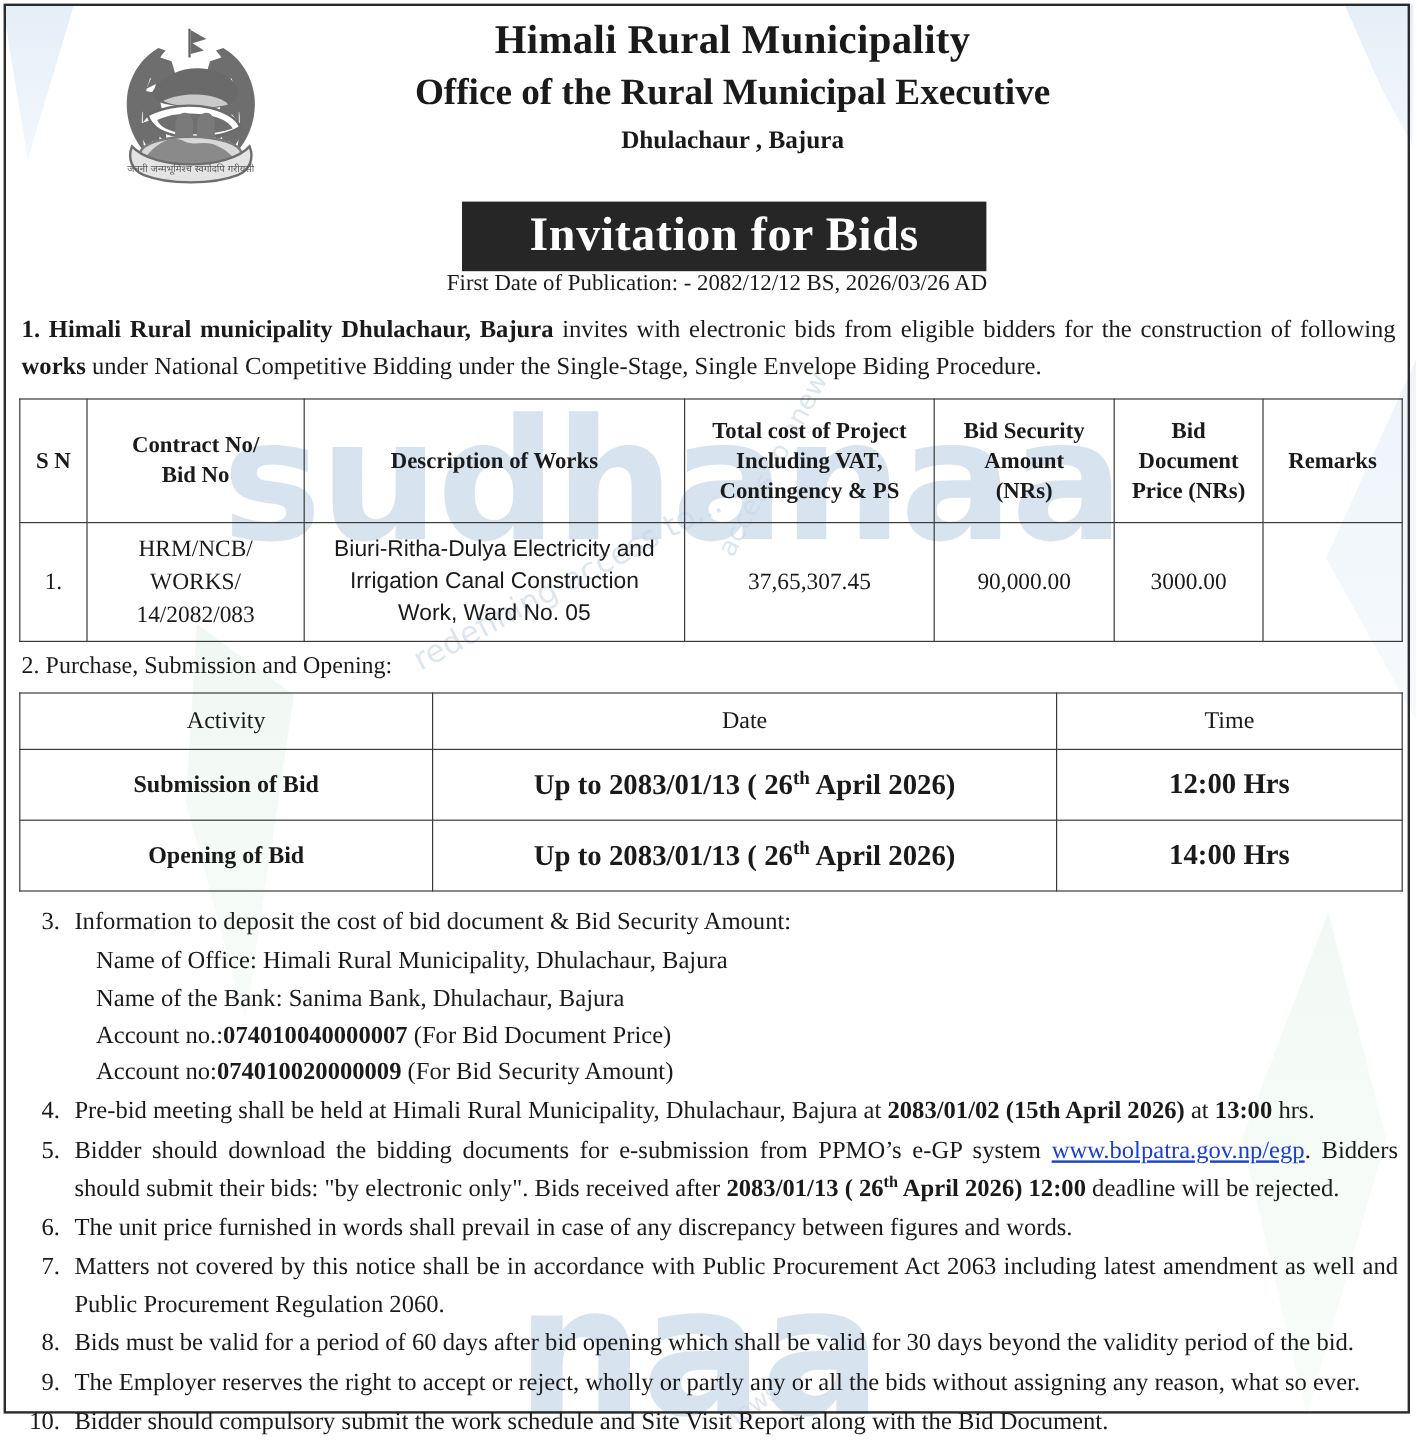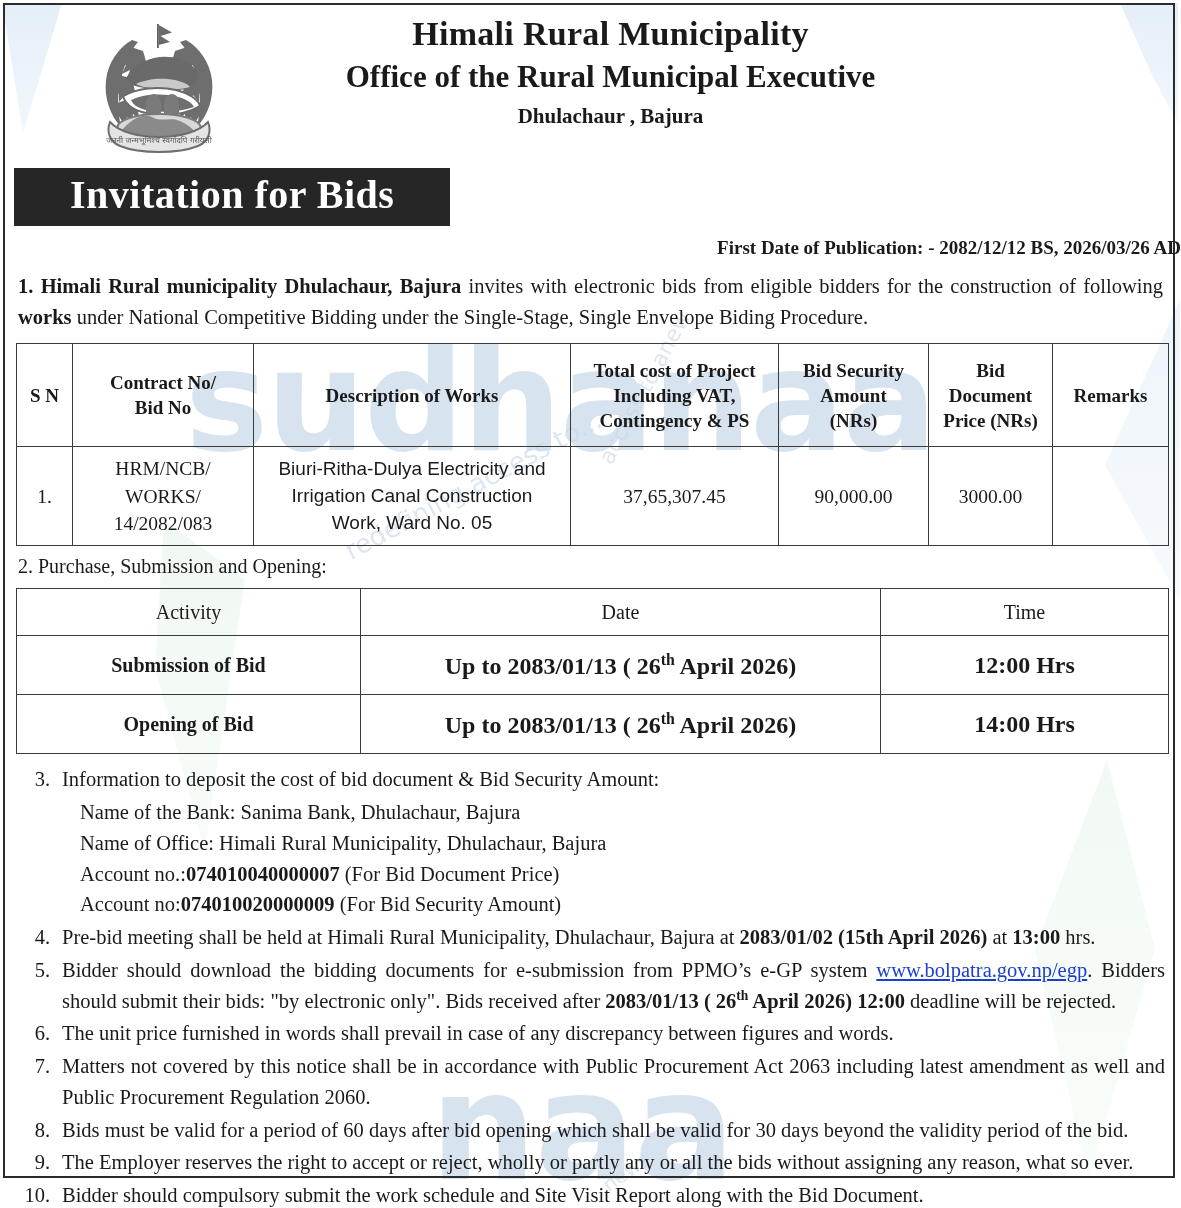--- a/index.html
+++ b/index.html
@@ -107,37 +107,36 @@
     font-weight: bold;
     line-height: 1.25;
     margin-top: 5px;
   }
   .org-place {
     font-size: 21px;
     font-weight: bold;
     margin-top: 7px;
   }
 
-  .banner-wrap { text-align: left; padding-left: 14px; margin-top: 6px; }
+  .banner-wrap { text-align: center; padding-left: 26px; margin-top: 6px; }
   .banner {
     display: inline-block;
     background: #262626;
     color: #ffffff;
     font-size: 40px;
     font-weight: bold;
     padding: 6px 56px 10px 56px;
     letter-spacing: .5px;
     line-height: 1.05;
   }
   .pubdate {
-    text-align: right;
+    text-align: center;
     padding-left: 14px;
     font-size: 19px;
-    font-weight: bold;
-    margin-top: 11px;
+    font-weight: normal;
   }
 
   
   .intro {
     margin: 12px 18px 0 18px;
     font-size: 20.5px;
     line-height: 1.52;
     text-align: justify;
   }
   .intro b { font-weight: bold; }
@@ -405,22 +404,22 @@
       </tr>
     </tbody>
   </table>
 
   <ol class="notes">
 
     <li>
       <span class="num">3.</span>
       <span>Information to deposit the cost of bid document &amp; Bid Security Amount:</span>
       <div class="sub-lines">
+        <div>Name of Office: Himali Rural Municipality, Dhulachaur, Bajura</div>
         <div>Name of the Bank: Sanima Bank, Dhulachaur, Bajura</div>
-        <div>Name of Office: Himali Rural Municipality, Dhulachaur, Bajura</div>
         <div><span>Account no.:</span><span class="bold">074010040000007</span><span> (For Bid Document Price)</span></div>
         <div><span>Account no:</span><span class="bold">074010020000009</span><span> (For Bid Security Amount)</span></div>
       </div>
     </li>
 
     <li>
       <span class="num">4.</span><span>Pre-bid meeting shall be held at Himali Rural Municipality, Dhulachaur, Bajura at </span><span class="bold">2083/01/02 (15th April 2026)</span><span> at </span><span class="bold">13:00</span><span> hrs.</span>
     </li>
 
     <li>

